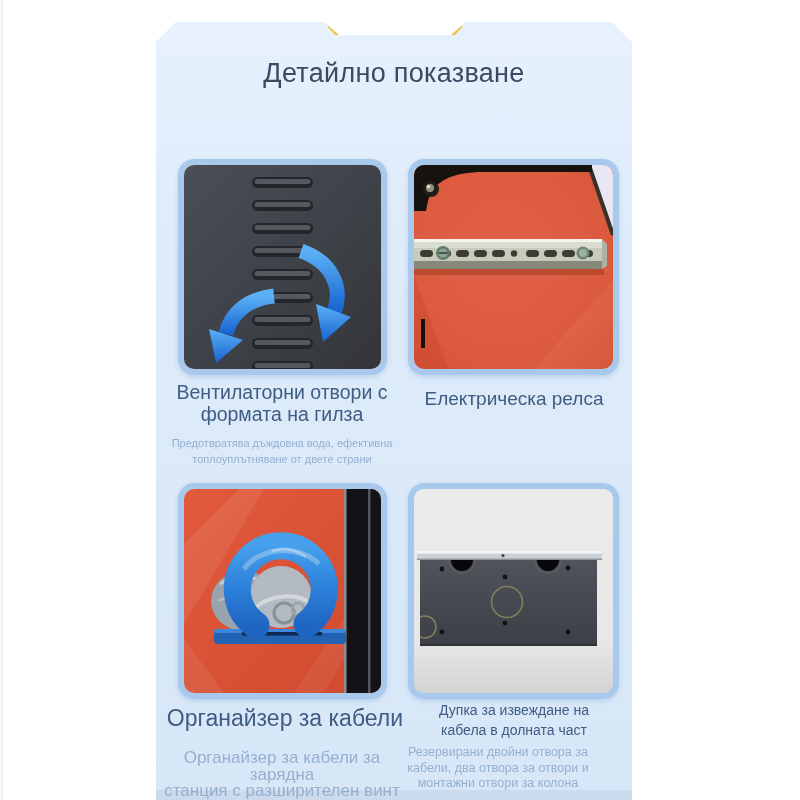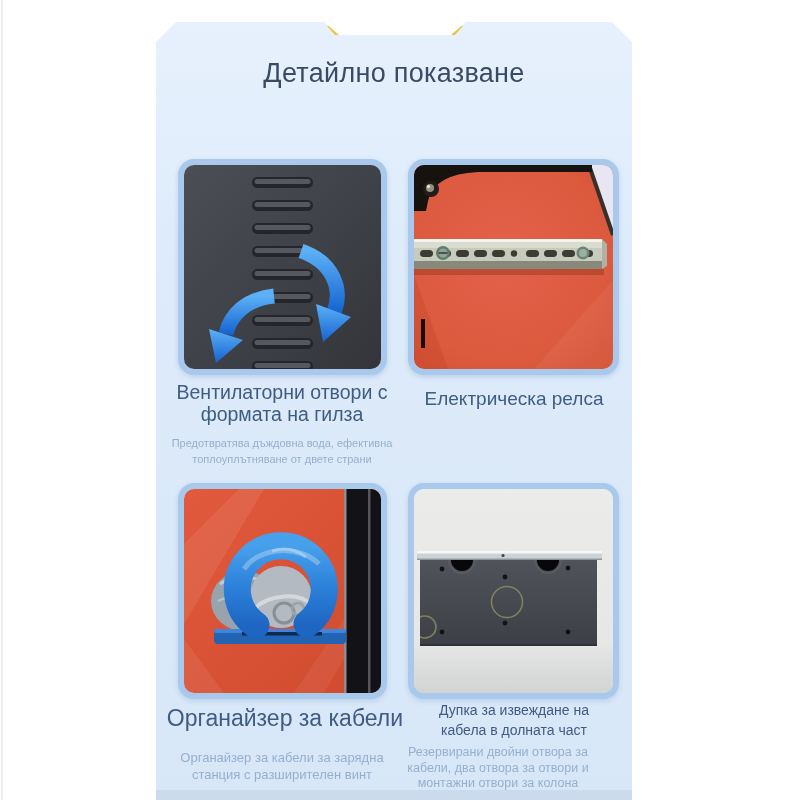--- a/index.html
+++ b/index.html
@@ -27,21 +27,21 @@
   .card-4{left:408px;top:483px;width:199px;height:204px;}
 
   .caption,.desc{position:absolute;margin:0;text-align:center;white-space:pre-line;font-weight:400;}
   .caption{color:#3f5c82;}
   .desc{color:#95b0ce;}
   .cap-1{left:157px;top:381px;width:250px;font-size:19.5px;line-height:22px;}
   .sub-1{left:150px;top:435px;width:264px;font-size:11px;line-height:16px;}
   .cap-2{left:396px;top:390px;width:236px;font-size:19px;line-height:18px;}
   .sub-2{left:396px;top:427px;width:236px;font-size:13px;line-height:16.5px;}
   .cap-3{left:154px;top:705px;width:250px;font-size:23px;line-height:26px;margin-left:6px;}
-  .sub-3{left:150px;top:750px;width:264px;font-size:13px;line-height:16.5px;}
+  .sub-3{left:150px;top:750px;width:264px;font-size:17px;line-height:16.5px;}
   .cap-4{left:396px;top:700px;width:236px;font-size:14px;line-height:20px;}
   .sub-4{left:380px;top:745px;width:236px;font-size:12.5px;line-height:15.5px;}
 </style>
 </head>
 <body>
 
 <div class="page">
   <div class="edge-line"></div>
 
   <div class="panel">

